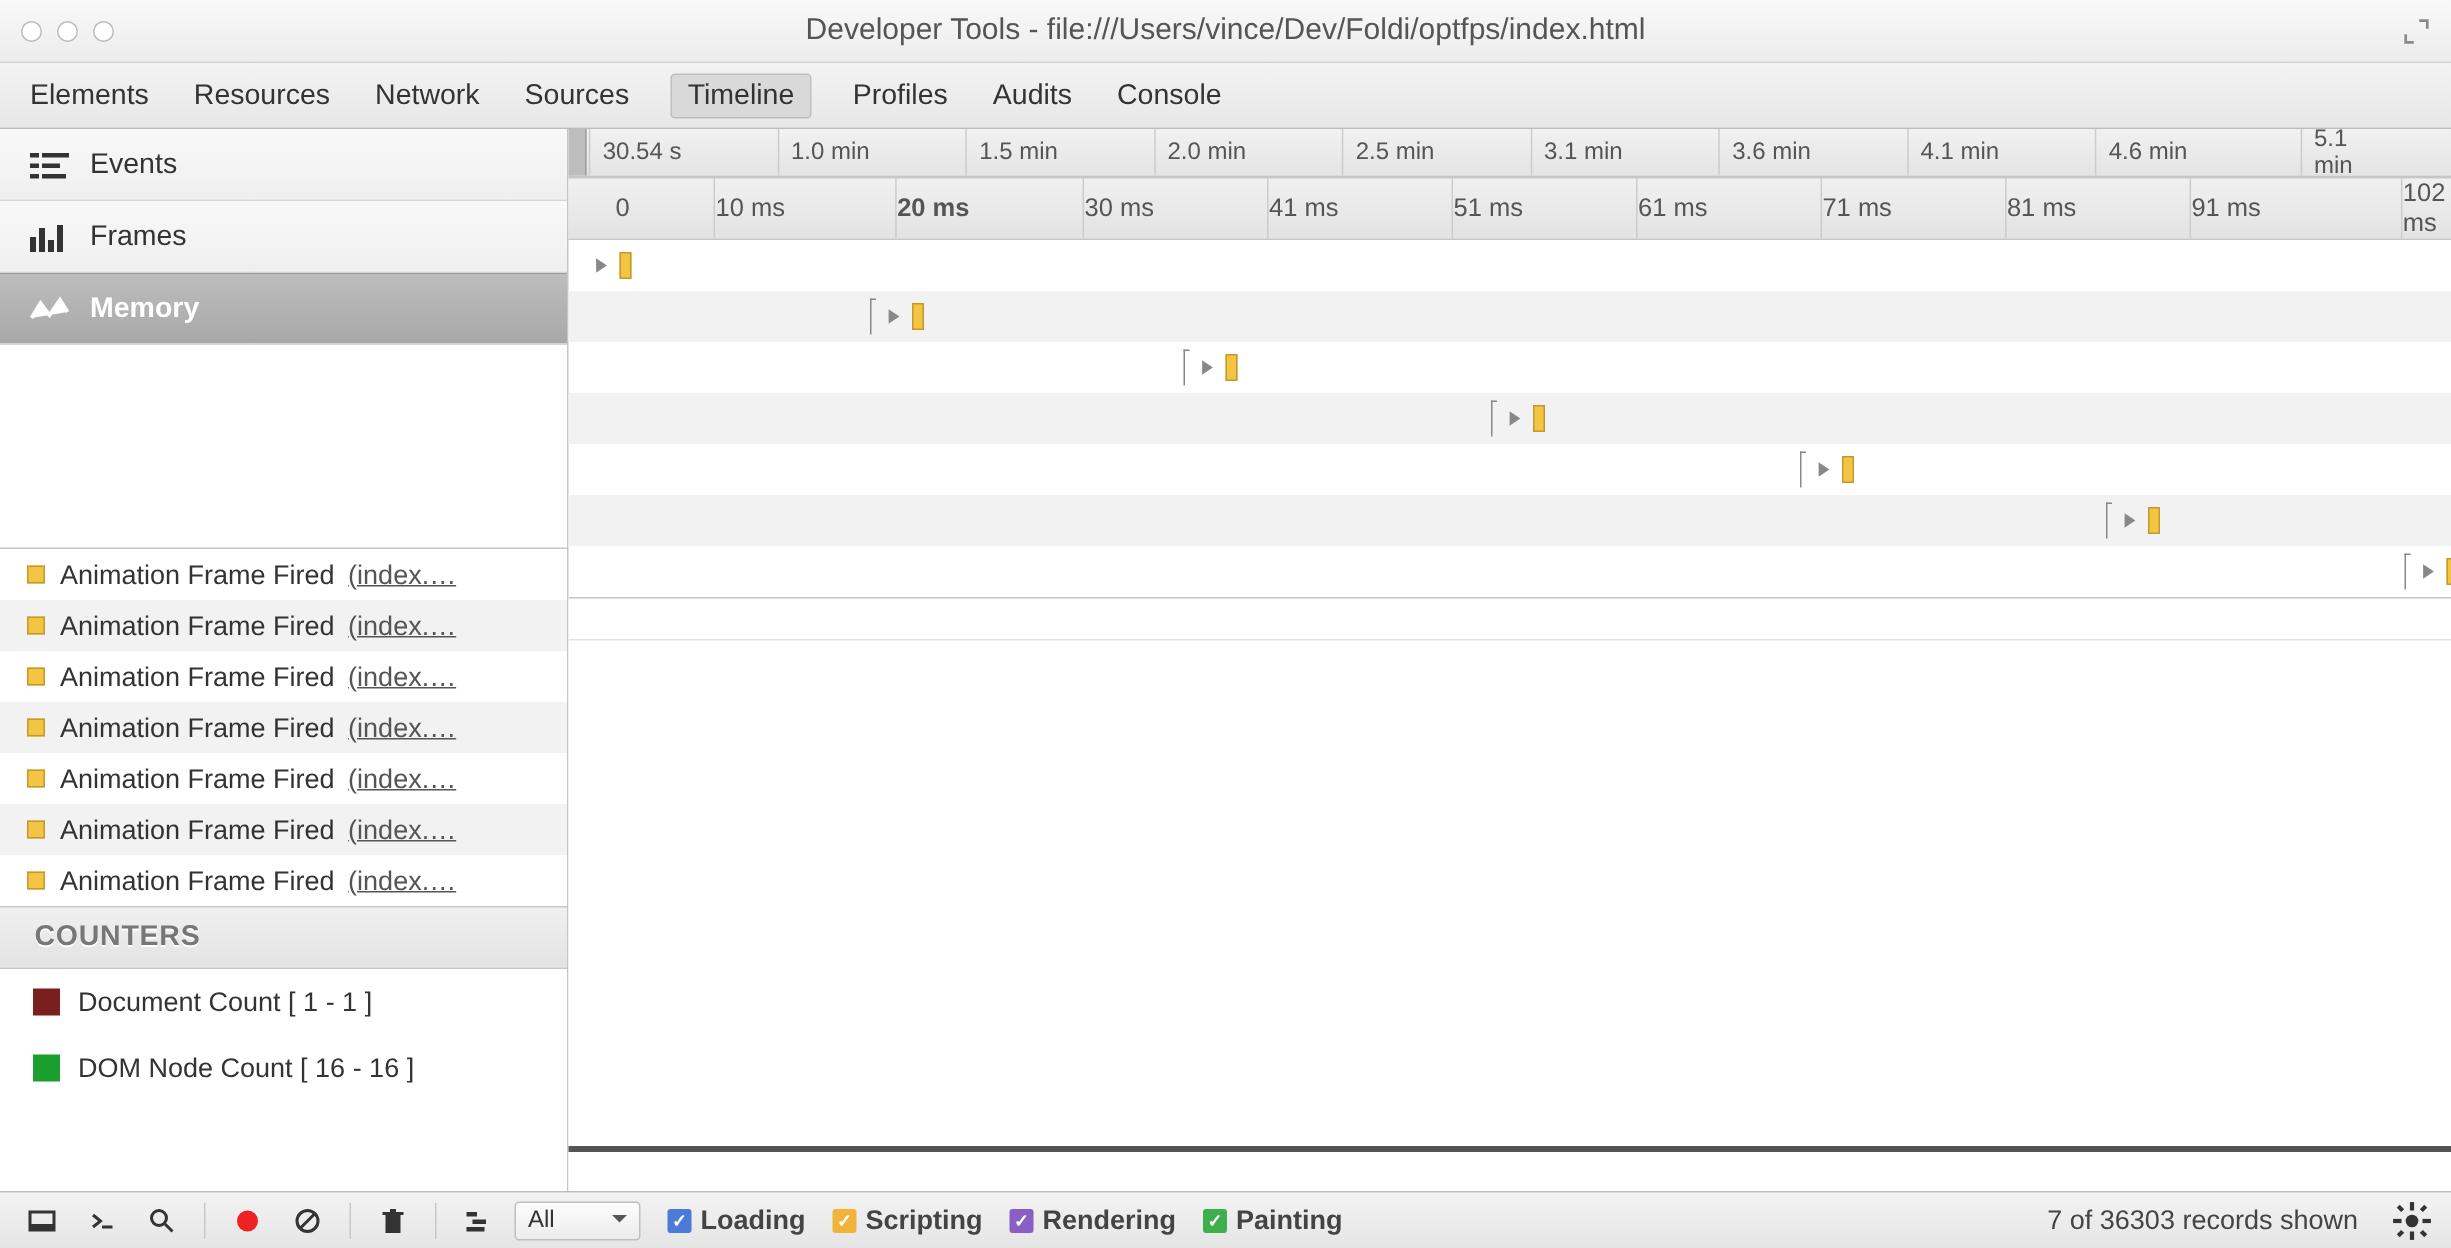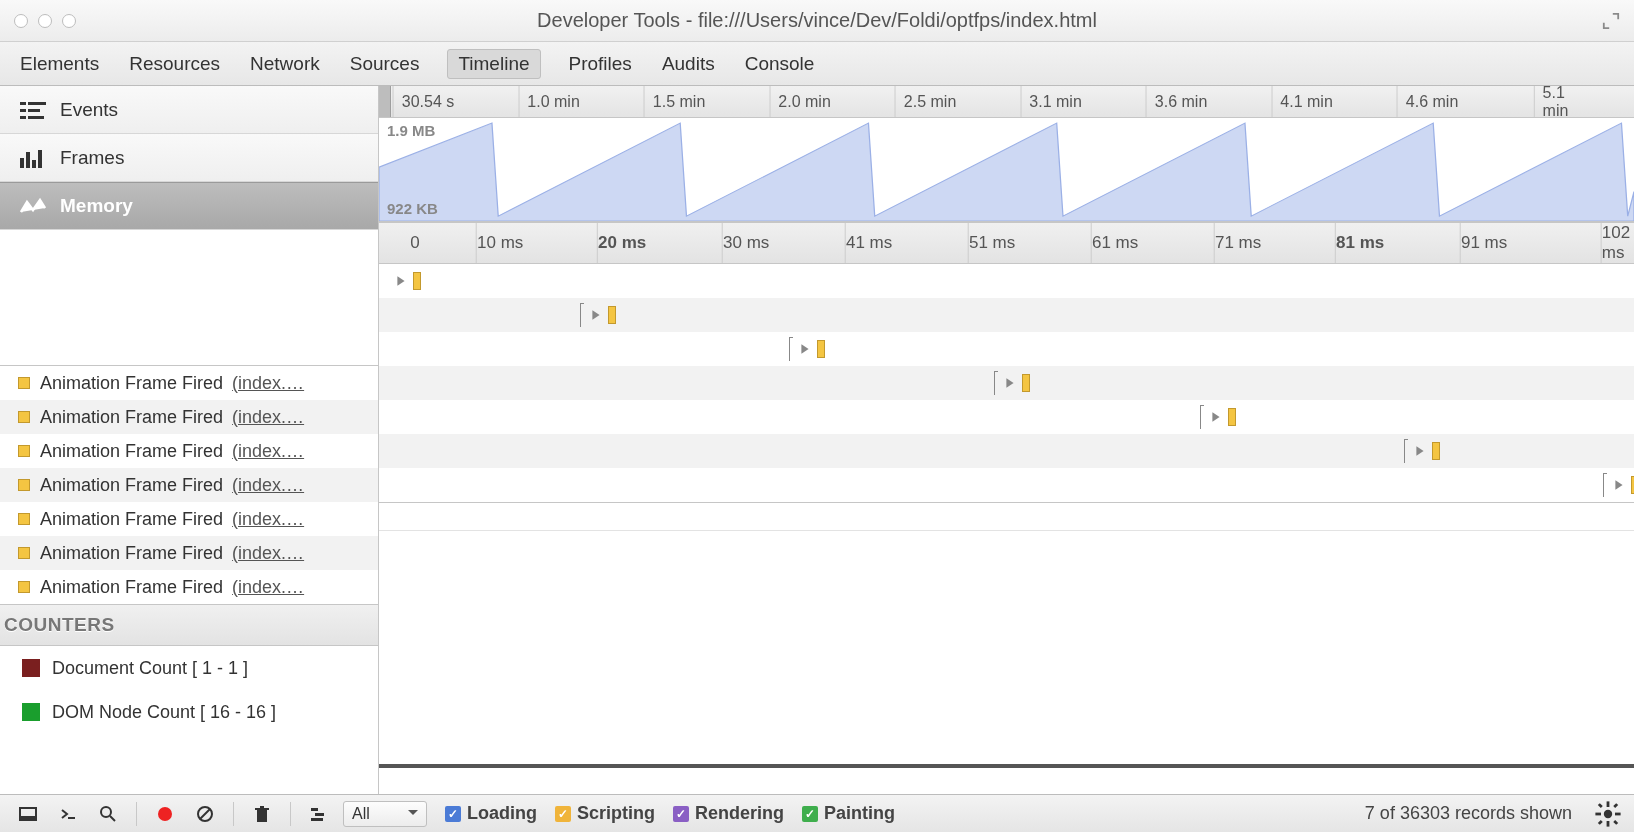--- a/index.html
+++ b/index.html
@@ -31,21 +31,21 @@
 
 .records-head { height: 42px; background: linear-gradient(#f0f0f0, #e3e3e3); border-top: 1px solid #c6c6c6; border-bottom: 1px solid #c6c6c6; display: flex; align-items: center; padding-left: 18px; font-size: 19px; font-weight: bold; color: #777; text-shadow: 0 1px 0 #fff; letter-spacing: 0.5px; }
 .records-list { flex: 0 0 auto; }
 .record-row { height: 34px; display: flex; align-items: center; padding-left: 18px; font-size: 18px; gap: 10px; }
 .record-row:nth-child(even) { background: #f2f2f2; }
 .rec-dot { width: 12px; height: 12px; background: #f4c542; border: 1px solid #c3992d; }
 .rec-text { color: #333; white-space: nowrap; }
 .rec-src { color: #555; text-decoration: underline; margin-left: 4px; }
 
 
-.counters-head { height: 42px; background: linear-gradient(#f0f0f0, #e3e3e3); border-top: 1px solid #c6c6c6; border-bottom: 1px solid #c6c6c6; display: flex; align-items: center; padding-left: 4px; font-size: 19px; font-weight: bold; color: #777; text-shadow: 0 1px 0 #fff; letter-spacing: 0.5px; text-align: right; }
+.counters-head { height: 42px; background: linear-gradient(#f0f0f0, #e3e3e3); border-top: 1px solid #c6c6c6; border-bottom: 1px solid #c6c6c6; display: flex; align-items: center; padding-left: 23px; font-size: 19px; font-weight: bold; color: #777; text-shadow: 0 1px 0 #fff; letter-spacing: 0.5px; text-align: right; }
 .counter-row { height: 44px; display: flex; align-items: center; gap: 12px; padding-left: 22px; font-size: 18px; }
 .swatch { width: 18px; height: 18px; }
 
 
 .overview-ruler { height: 32px; background: linear-gradient(#f1f1f1, #e4e4e4); border-bottom: 1px solid #c6c6c6; position: relative; display: flex; }
 .overview-ruler .scroll-thumb { position: absolute; left: 0; top: 0; width: 12px; height: 100%; background: #bdbdbd; border-right: 1px solid #9e9e9e; }
 .overview-ruler .ticks { flex: 1; position: relative; }
 .overview-ruler .tick { position: absolute; top: 0; bottom: 0; display: flex; align-items: center; font-size: 16px; color: #555; border-left: 1px solid #ccc; padding-left: 8px; transform: translateX(-100%); }
 
 
@@ -189,38 +189,31 @@
           <div class="tick" style="left: 26%;">1.5 min</div>
           <div class="tick" style="left: 36%;">2.0 min</div>
           <div class="tick" style="left: 46%;">2.5 min</div>
           <div class="tick" style="left: 56%;">3.1 min</div>
           <div class="tick" style="left: 66%;">3.6 min</div>
           <div class="tick" style="left: 76%;">4.1 min</div>
           <div class="tick" style="left: 86%;">4.6 min</div>
           <div class="tick" style="left: 96%;">5.1 min</div>
         </div>
     </div>
-    <div class="memgraph">
-      <div class="ylabel" style="top:4px;">1.9 MB</div>
-      <div class="ylabel" style="bottom:4px;">922 KB</div>
-      <svg id="memsvg" width="100%" height="100%" preserveAspectRatio="none" viewBox="0 0 1000 100">
-          <path d="M 0 47.74999999999999 L 90 5 L 95 95.25 L 95 95.25 L 240 5 L 245 95.25 L 245 95.25 L 390 5 L 395 95.25 L 395 95.25 L 540 5 L 545 95.25 L 545 95.25 L 690 5 L 695 95.25 L 695 95.25 L 840 5 L 845 95.25 L 845 95.25 L 990 5 L 995 95.25 L 1000 71.5 L 1000 100 L 0 100 Z" fill="#cdd8f3" stroke="#9bb0e6" stroke-width="1"></path>
-        </svg>
-    </div>
 
     <div class="detail-ruler" id="detail-ruler">
         <div class="tick" style="left: 1.7%; transform: none; padding-left: 10px; border-left: none;">0</div>
         <div class="tick" style="left: 11.5%;">10 ms</div>
         <div class="tick" style="left: 21.3%; font-weight: bold;">20 ms</div>
         <div class="tick" style="left: 31.1%;">30 ms</div>
         <div class="tick" style="left: 40.9%;">41 ms</div>
         <div class="tick" style="left: 50.7%;">51 ms</div>
         <div class="tick" style="left: 60.5%;">61 ms</div>
         <div class="tick" style="left: 70.3%;">71 ms</div>
-        <div class="tick" style="left: 80.1%; font-weight: bold;">81 ms</div>
+        <div class="tick" style="left: 80.1%;">81 ms</div>
         <div class="tick" style="left: 89.9%;">91 ms</div>
         <div class="tick" style="left: 99.7%;">102 ms</div>
       </div>
     <div class="detail-lanes" id="lanes">
         <div class="lane">
           <div class="evt" style="left: 1.3%;">
             <svg class="chev" viewBox="0 0 10 10">
               <path d="M2 1 L8 5 L2 9 Z" fill="#888"></path>
             </svg>
             <span class="bar"></span>

